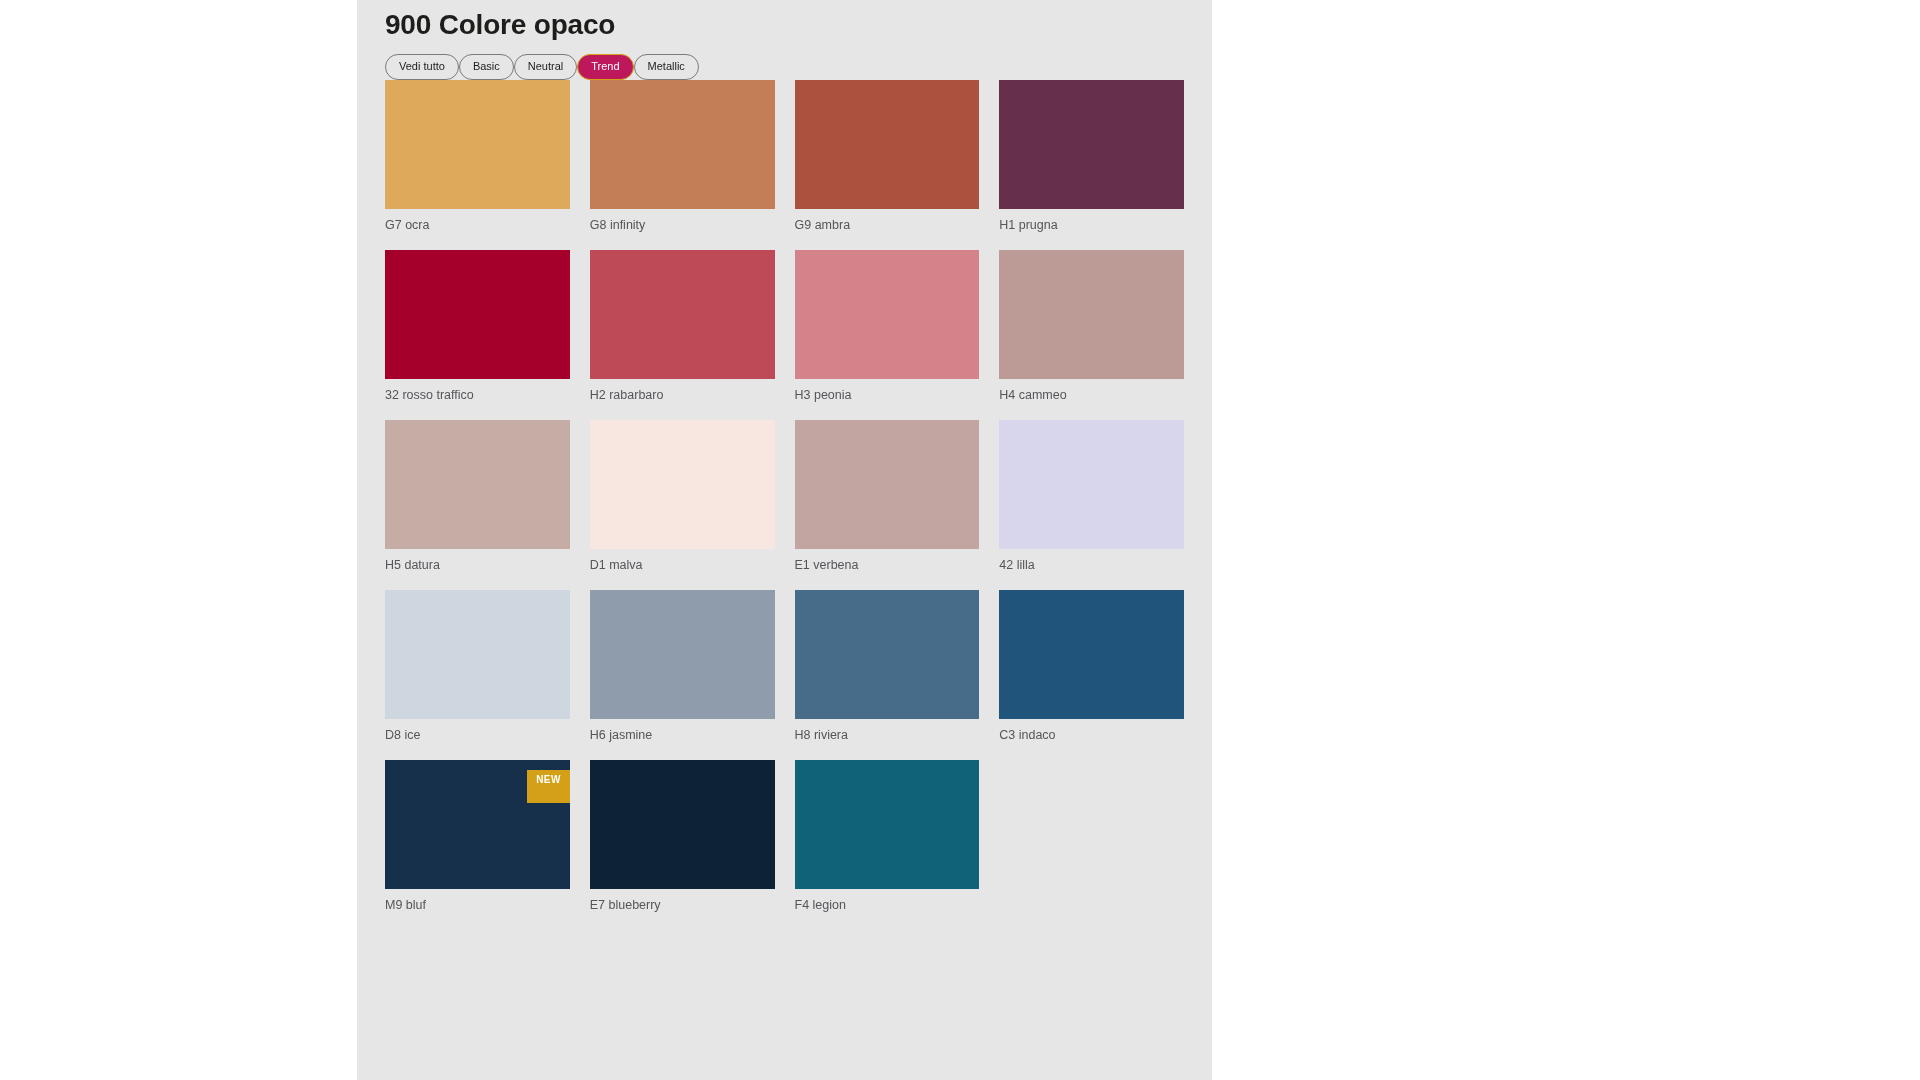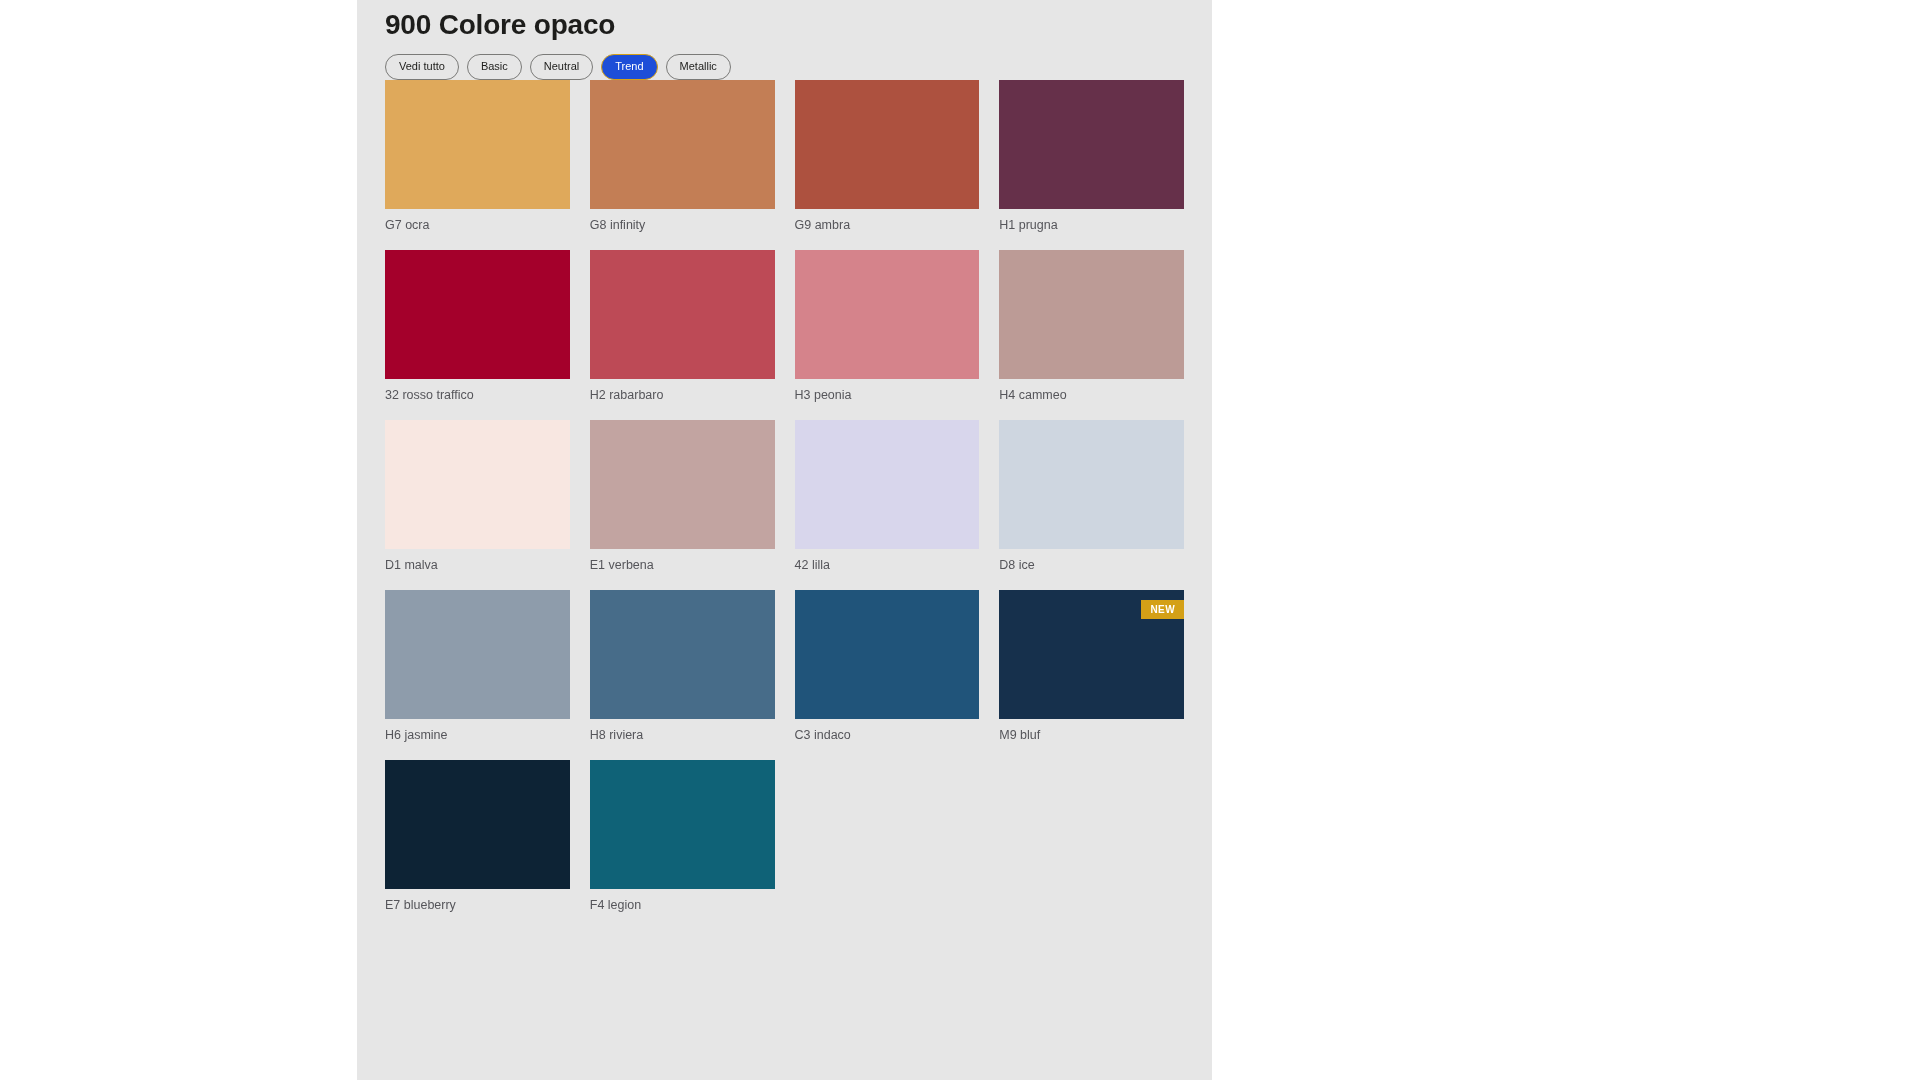--- a/index.html
+++ b/index.html
@@ -30,39 +30,38 @@
     font-size: 28px;
     font-weight: 700;
     color: #1d1d1b;
     letter-spacing: -0.2px;
     padding-top: 6px;
     padding-left: 28px;
     line-height: 38px;
   }
   .filters {
     display: flex;
-    gap: 8px;
     padding-left: 28px;
     margin-top: 10px;
     align-items: center;
   }
   .pill {
     border: 1px solid #7a7a78;
     border-radius: 999px;
     background: transparent;
     color: #1d1d1b;
     font-size: 11px;
     line-height: 11px;
     padding: 6px 13px 7px 13px;
     white-space: nowrap;
     cursor: pointer;
     font-family: "Liberation Sans", sans-serif;
   }
   .pill.active {
-    background: #1d4ed8;
+    background: #be185d;
     border-color: #d4a017;
     color: #ffffff;
   }
   .grid {
     display: grid;
     grid-template-columns: repeat(4, 1fr);
     column-gap: 20px;
     row-gap: 0px;
     padding: 0 28px;
   }
@@ -78,21 +77,21 @@
   }
   .badge-new {
     position: absolute;
     top: 10px;
     right: 0;
     background: #d4a017;
     color: #ffffff;
     font-size: 10px;
     font-weight: 700;
     letter-spacing: 0.4px;
-    padding: 4px 9px 4px 9px;
+    padding: 4px 9px 18px 9px;
     line-height: 11px;
   }
   .cell-label {
     font-size: 12.5px;
     color: #55555a;
     margin-top: 9px;
     line-height: 15px;
     white-space: nowrap;
   }
 </style>
@@ -139,20 +138,24 @@
         </div>
         <div class="cell">
           <div class="swatch" style="background: rgb(213, 131, 139);"></div>
           <div class="cell-label">H3 peonia</div>
         </div>
         <div class="cell">
           <div class="swatch" style="background: rgb(188, 155, 150);"></div>
           <div class="cell-label">H4 cammeo</div>
         </div>
         <div class="cell">
+          <div class="swatch" style="background: rgb(197, 173, 166);"></div>
+          <div class="cell-label">H5 datura</div>
+        </div>
+        <div class="cell">
           <div class="swatch" style="background: rgb(248, 231, 225);"></div>
           <div class="cell-label">D1 malva</div>
         </div>
         <div class="cell">
           <div class="swatch" style="background: rgb(194, 164, 161);"></div>
           <div class="cell-label">E1 verbena</div>
         </div>
         <div class="cell">
           <div class="swatch" style="background: rgb(216, 214, 236);"></div>
           <div class="cell-label">42 lilla</div>

